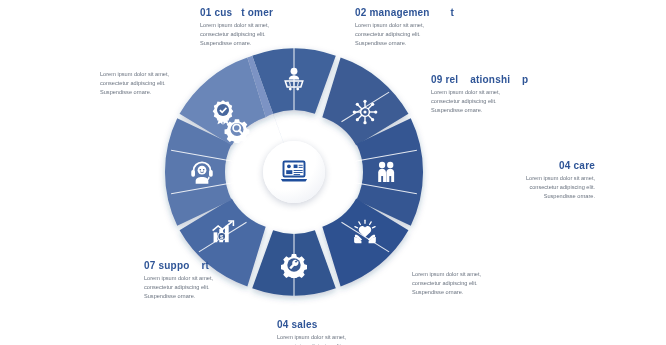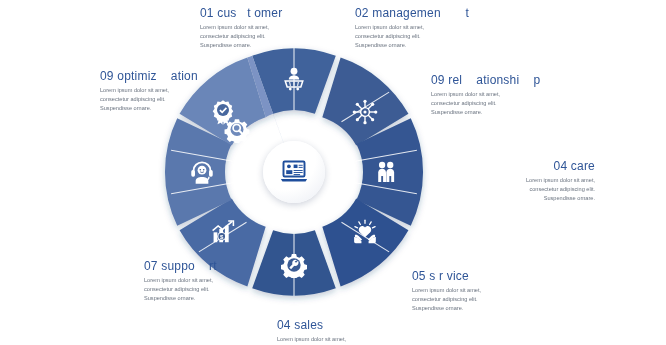--- a/index.html
+++ b/index.html
@@ -22,21 +22,21 @@
   }
   .hub svg{width:30px;height:30px;display:block;}
 
   
   .segicon{position:absolute;width:26px;height:26px;margin-left:-13px;margin-top:-13px;}
   .segicon svg{width:26px;height:26px;display:block;}
 
   
   .lbl{position:absolute;}
   .lbl .t{
-    font-size:12px;font-weight:normal;color:#2f5597;letter-spacing:.2px;
+    font-size:10px;font-weight:bold;color:#2f5597;letter-spacing:.2px;
     white-space:pre;margin:0 0 3px 0;line-height:1.1;
   }
   .lbl .b{
     font-size:5.6px;color:#6b7480;line-height:1.58;white-space:pre-line;margin:0;
   }
   .lbl.right{text-align:left;}
   .lbl.left{text-align:left;}
 </style>
 </head>
 <body>
@@ -257,40 +257,38 @@
   </div>
 
   <div class="lbl right" style="left:455px;top:160px;width:140px;text-align:right;">
     <div class="t">04 care</div>
     <div class="b">Lorem ipsum dolor sit amet,
 consectetur adipiscing elit.
 Suspendisse ornare.</div>
   </div>
 
   <div class="lbl right" style="left:412px;top:270px;width:140px;">
-    <div class="t">05 s r vice</div>
     <div class="b">Lorem ipsum dolor sit amet,
 consectetur adipiscing elit.
 Suspendisse ornare.</div>
   </div>
 
   <div class="lbl" style="left:277px;top:319px;width:140px;">
     <div class="t">04 sales</div>
     <div class="b">Lorem ipsum dolor sit amet,
 consectetur adipiscing elit.</div>
   </div>
 
   <div class="lbl left" style="left:122px;top:260px;width:140px;margin-left:22px;">
     <div class="t">07 suppo    rt</div>
     <div class="b">Lorem ipsum dolor sit amet,
 consectetur adipiscing elit.
 Suspendisse ornare.</div>
   </div>
 
 
   <div class="lbl left" style="left:100px;top:70px;width:140px;">
-    <div class="t">09 optimiz    ation</div>
     <div class="b">Lorem ipsum dolor sit amet,
 consectetur adipiscing elit.
 Suspendisse ornare.</div>
   </div>
 
 </div>
 
 </body></html>

